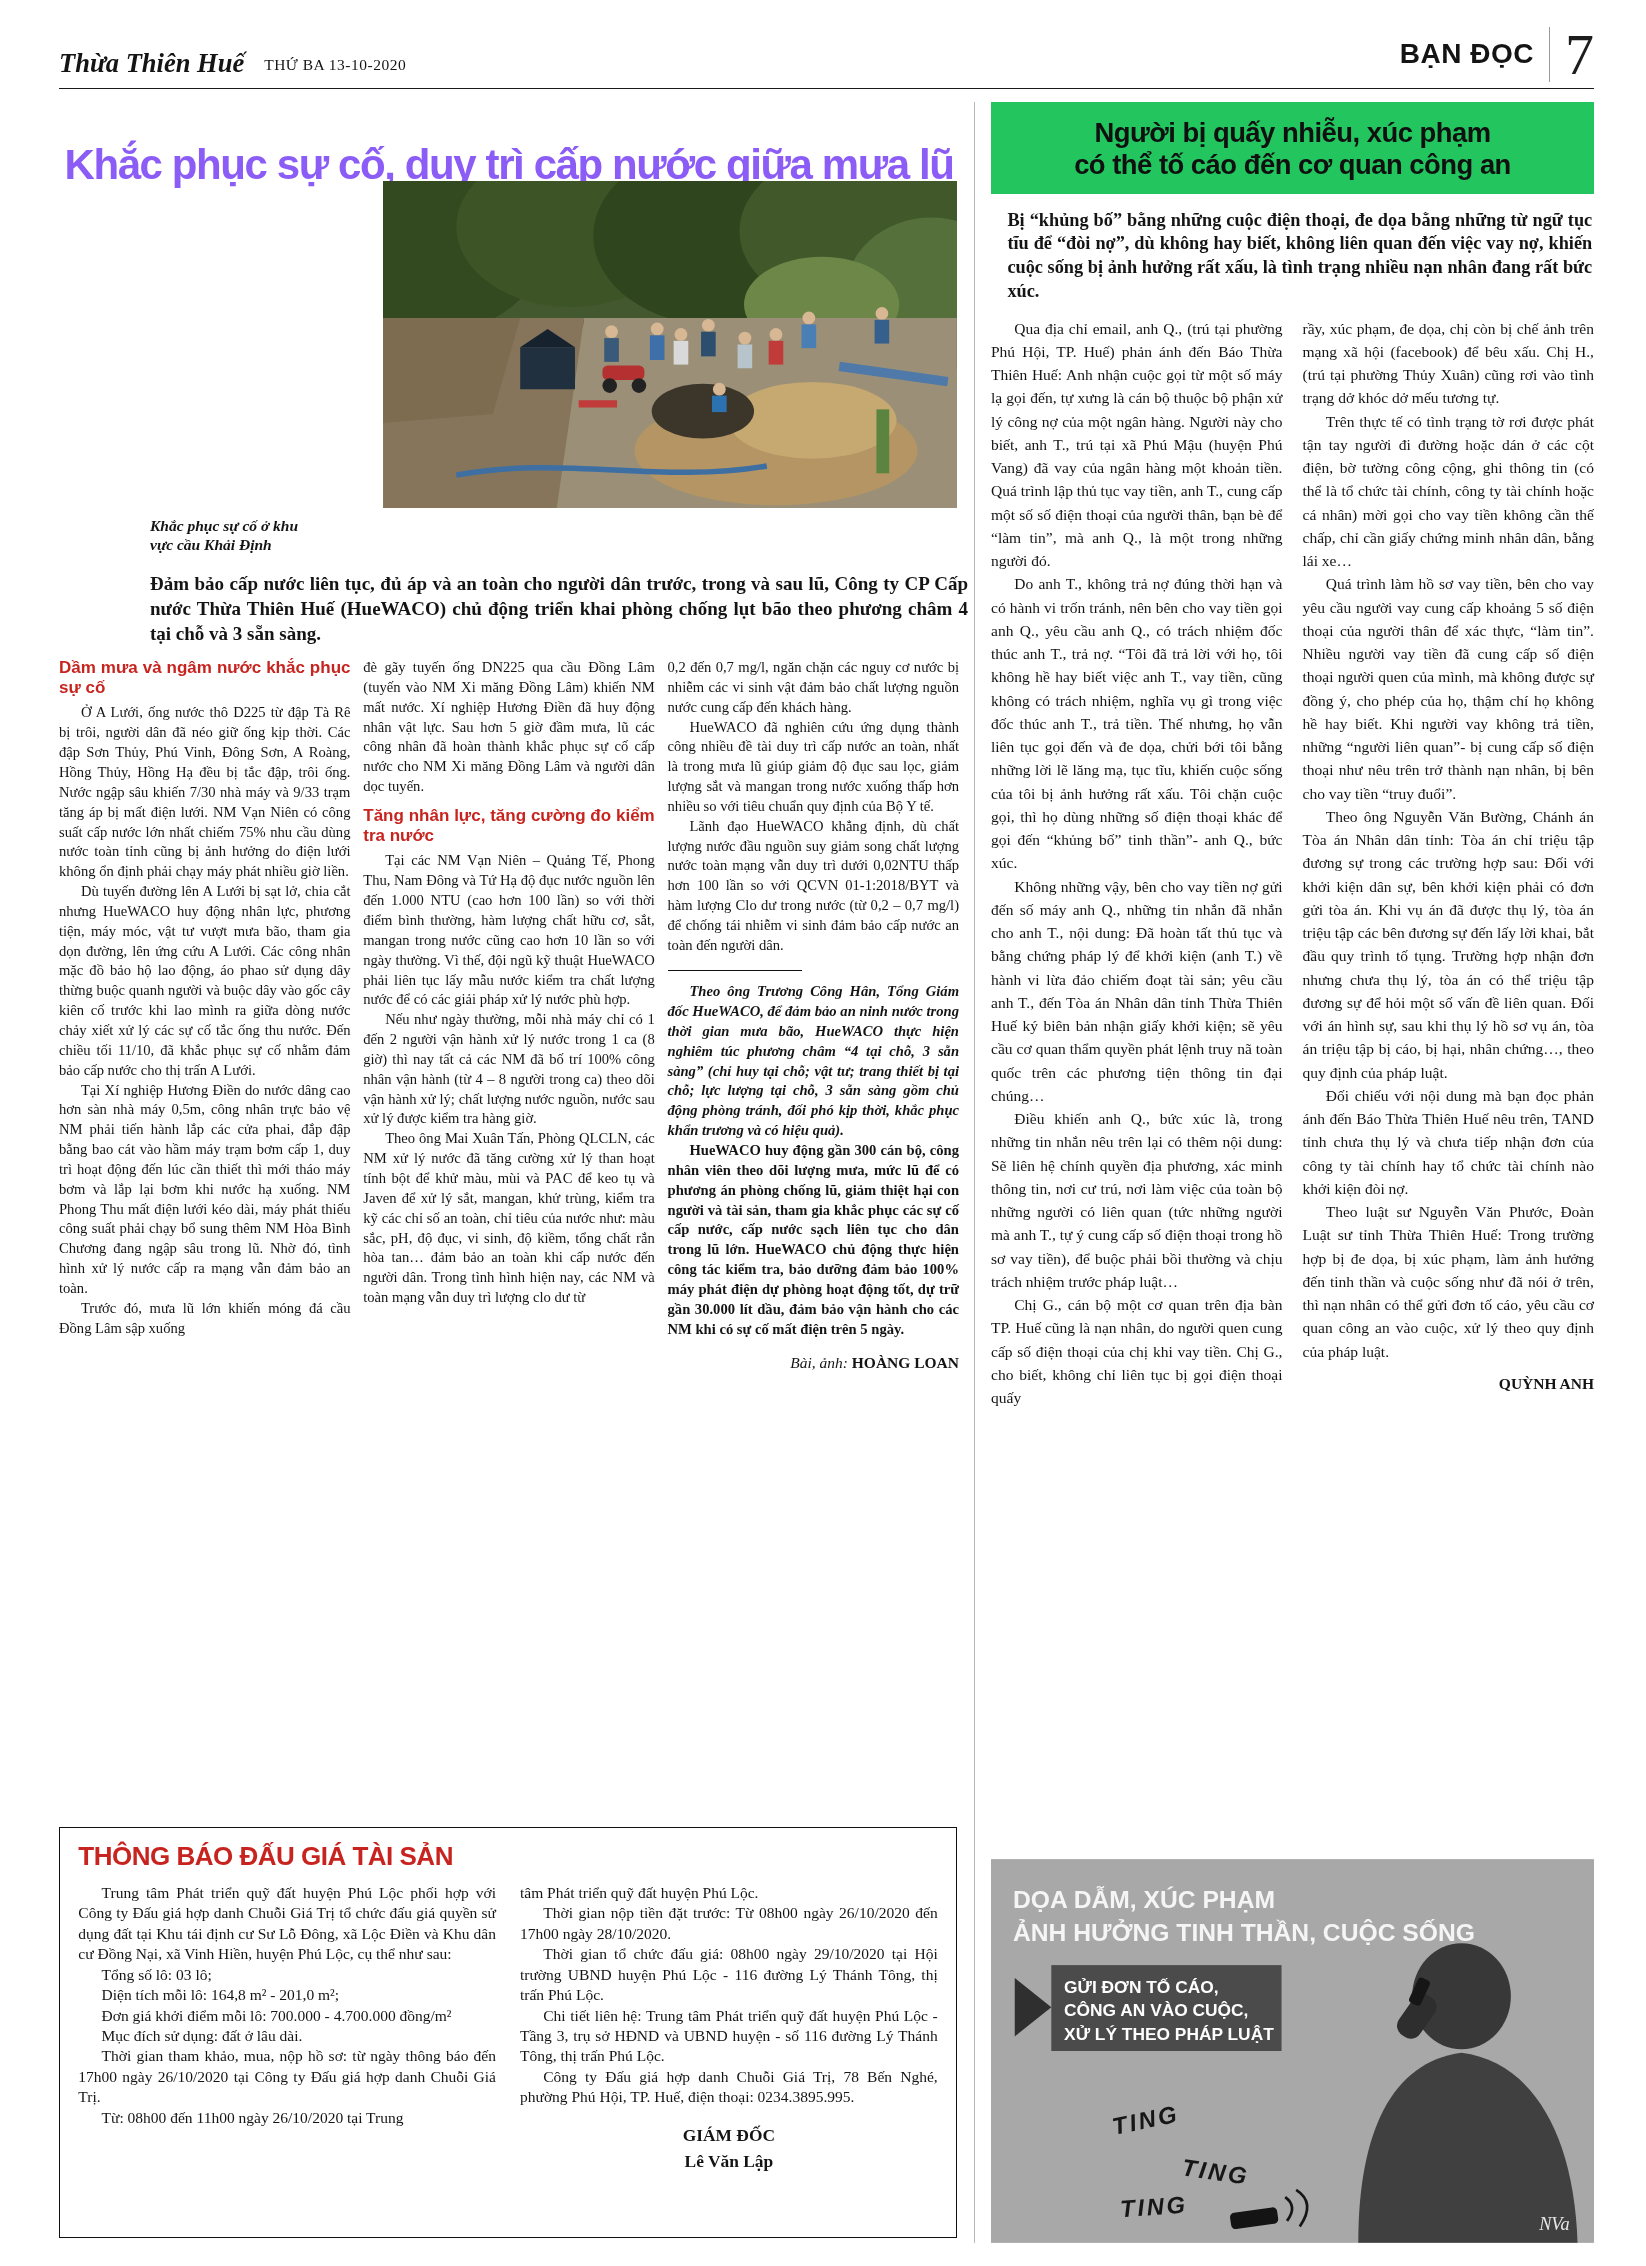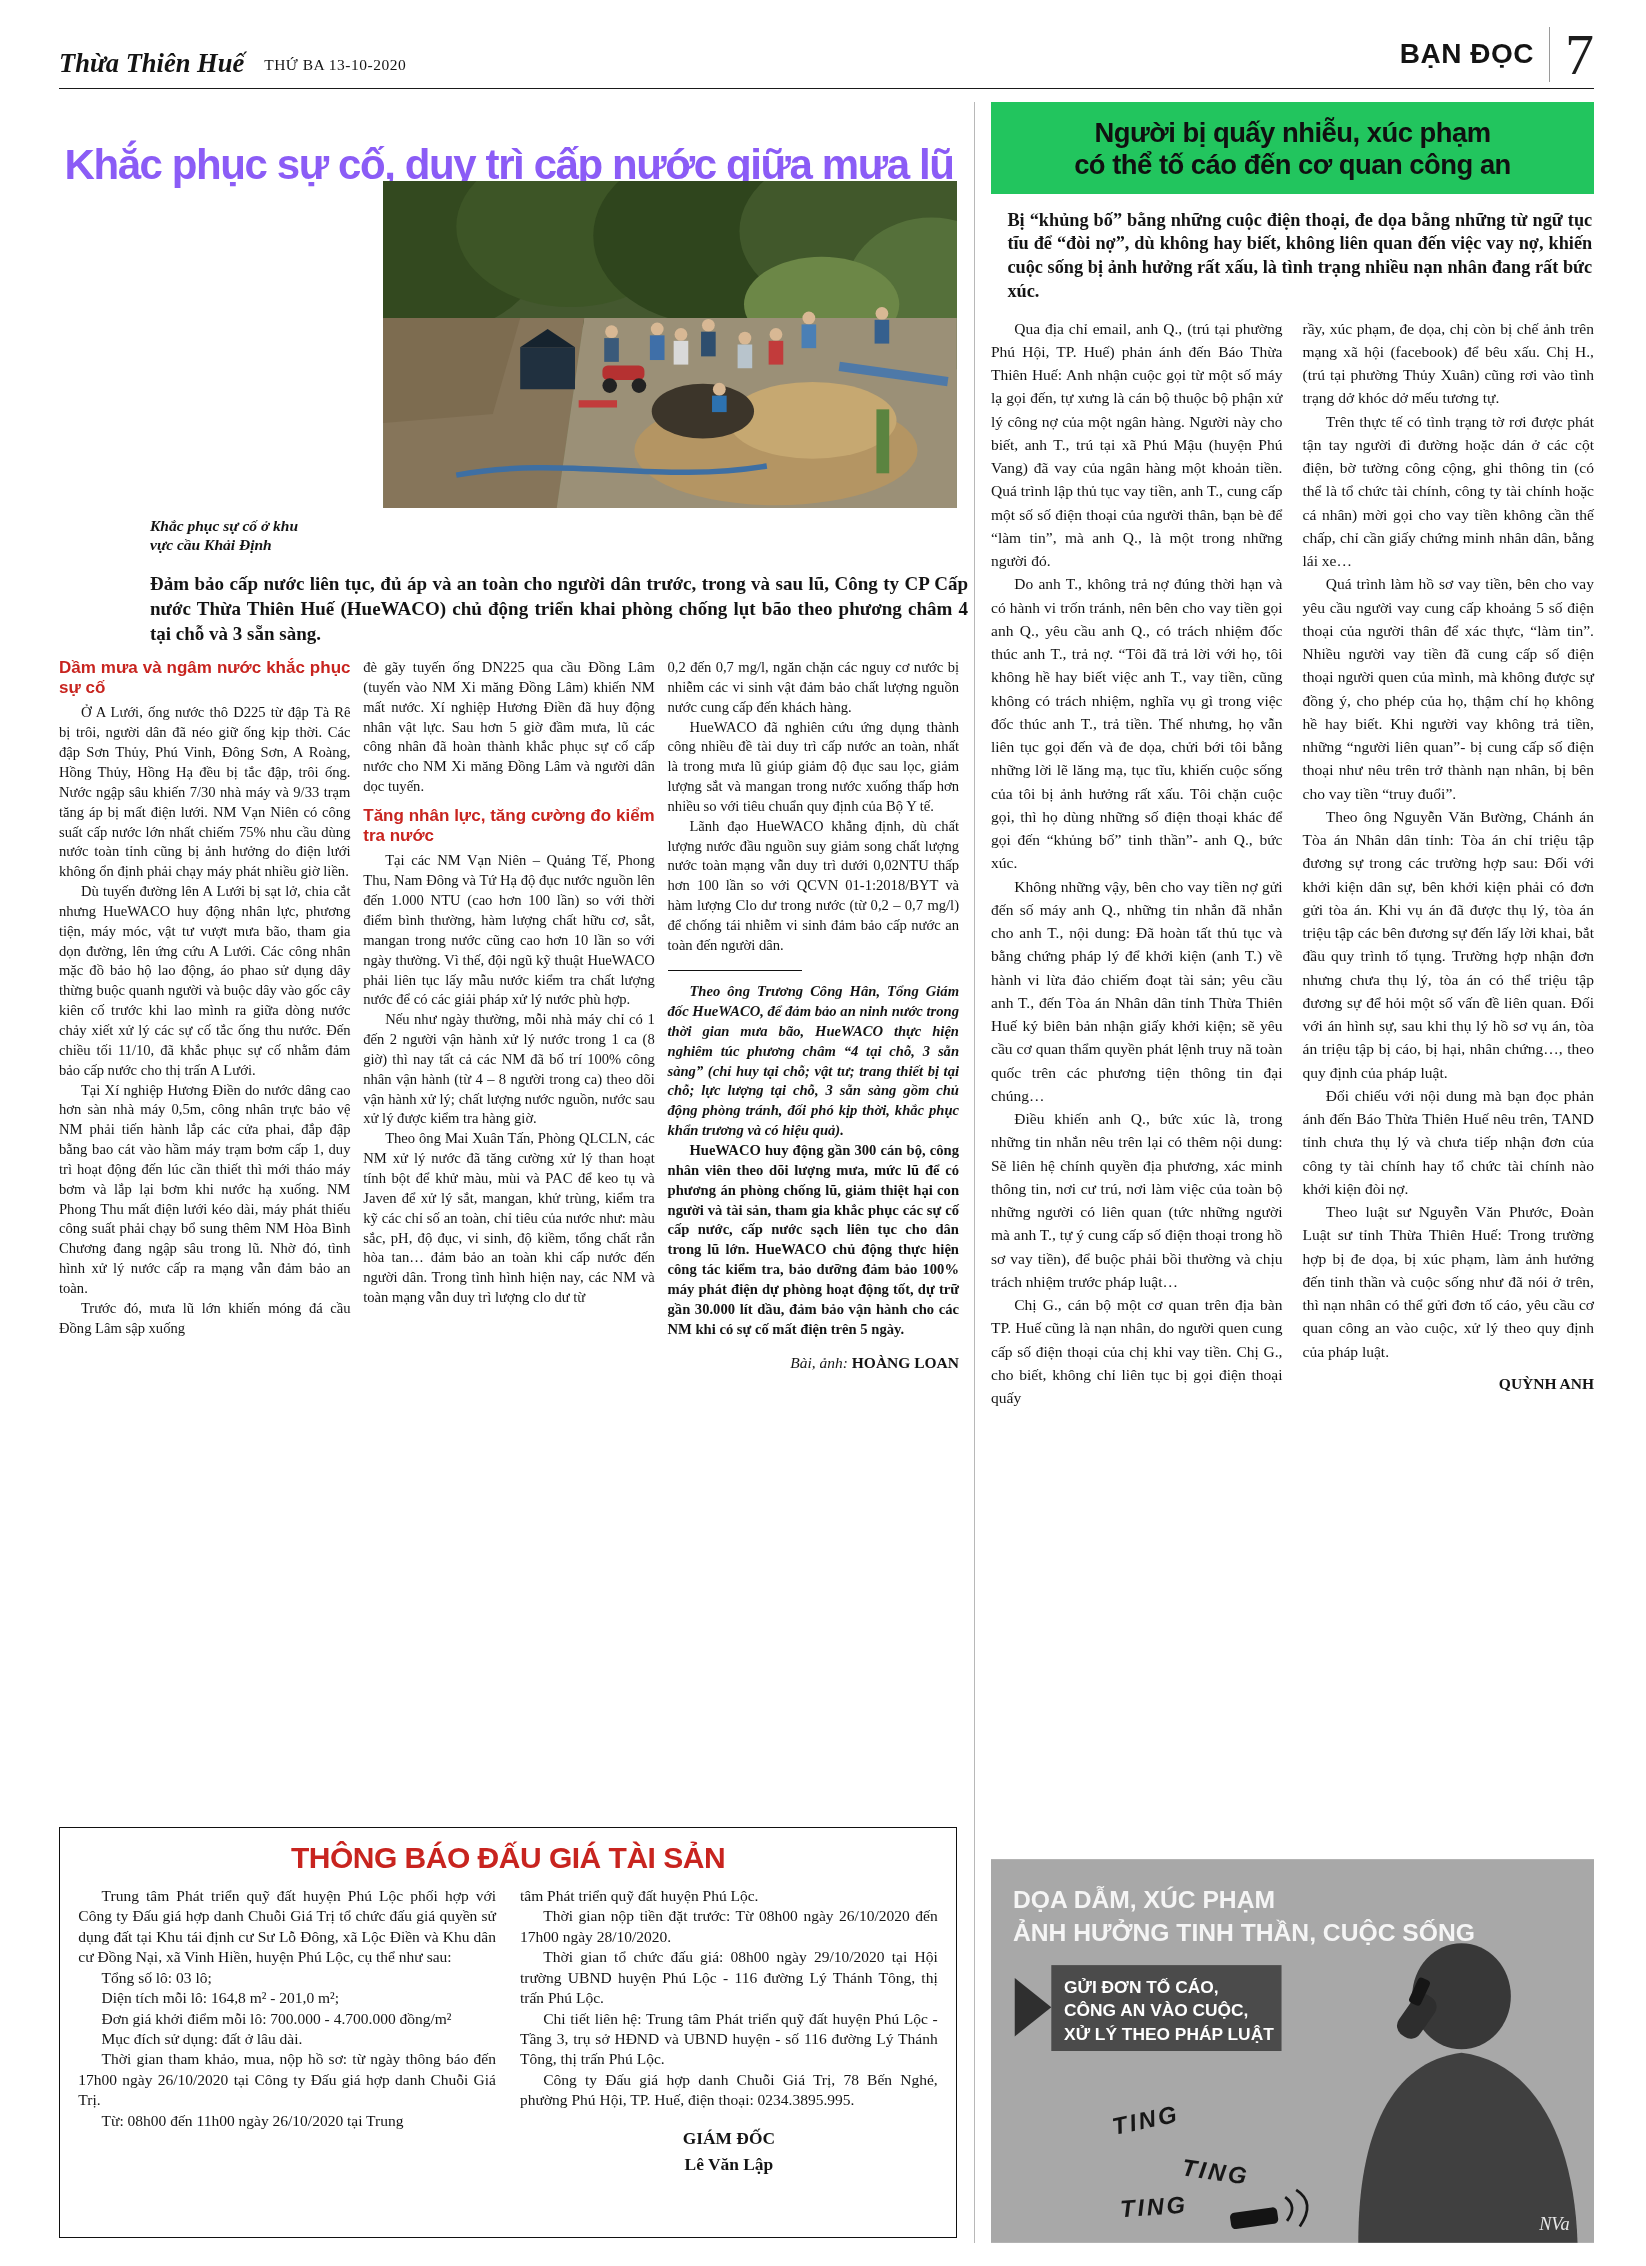--- a/index.html
+++ b/index.html
@@ -40,21 +40,21 @@
   
   .right-article{position:absolute;left:991px;top:102px;width:603px;}
   .rt-title{background:#22c55e;padding:14.6px 5.5px 12.8px 5.5px;text-align:center;font-family:"Liberation Sans",sans-serif;font-weight:700;font-size:27.4px;line-height:1.18;letter-spacing:-0.5px;color:#101010;}
   .rt-lede{margin:14.6px 1.8px 12.8px 16.4px;font-weight:700;font-size:18.3px;line-height:1.3;text-align:justify;}
   .rt-body{display:flex;gap:20px;}
   .rt-col{flex:1;min-width:0;font-size:15.5px;line-height:1.5;text-align:justify;}
   .rt-byline{text-align:right;font-weight:700;margin-top:9.1px;font-size:15.5px;}
 
   
   .notice{position:absolute;left:59px;top:1827px;width:898px;height:411px;border:1.8px solid #111;box-sizing:border-box;padding:11px 18.3px;}
-  .notice-title{text-align:center;font-family:"Liberation Sans",sans-serif;font-weight:700;font-size:30px;color:#c8241f;letter-spacing:-0.5px;margin:1.8px 0 11px 0;}
+  .notice-title{text-align:left;font-family:"Liberation Sans",sans-serif;font-weight:700;font-size:26px;color:#c8241f;letter-spacing:-0.5px;margin:1.8px 0 11px 0;}
   .notice-cols{display:flex;gap:24px;}
   .notice-col{flex:1;min-width:0;font-size:15.5px;line-height:1.32;text-align:justify;}
   .signature{text-align:center;font-weight:700;margin-top:14.6px;font-size:17.4px;line-height:1.5;}
 
   
   .illustration{position:absolute;left:991px;top:1859px;width:603px;height:384px;}
   .illustration svg{display:block;width:603px;height:384px;}
 </style>
 </head>
 <body>

